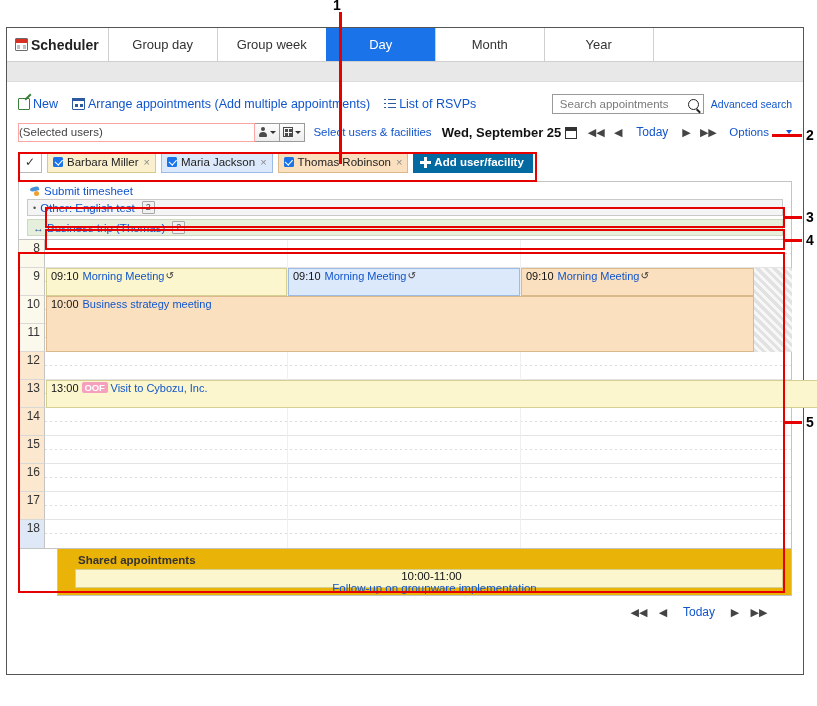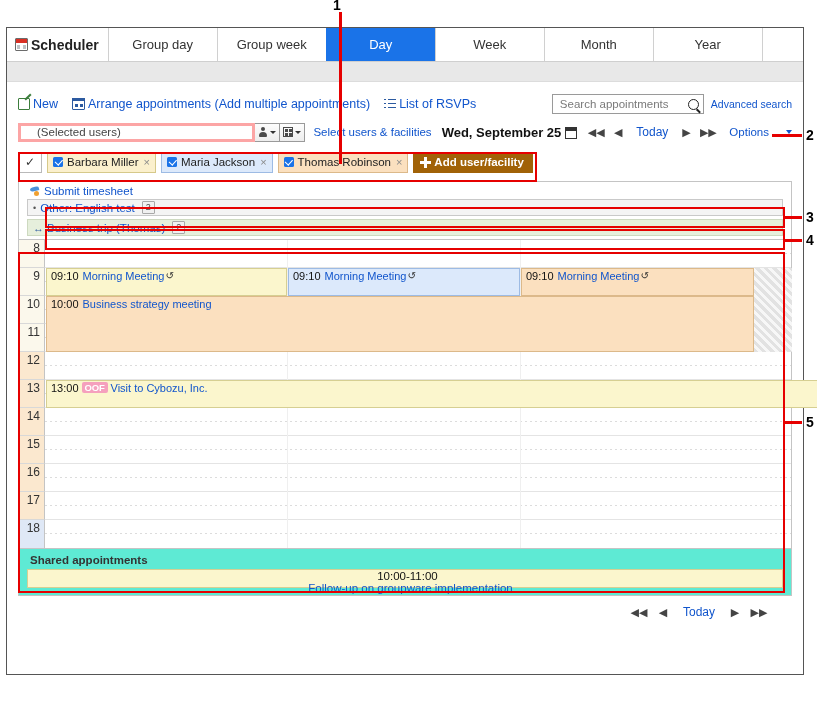--- a/index.html
+++ b/index.html
@@ -107,22 +107,22 @@
     box-sizing:border-box;position:relative;flex:none;
   }
   .ico-search::after{
     content:"";position:absolute;right:-3px;bottom:-3px;width:5px;height:1.8px;
     background:#222;transform:rotate(45deg);
   }
   #adv-search{color:#1155cc;font-size:10.5px;white-space:nowrap;cursor:pointer;}
   
   #users-bar{display:flex;align-items:center;height:24px;margin-top:3px;}
   #sel-users{
-    width:249px;height:19px;border:3px solid #fca5a5;background:#fff;
-    display:flex;align-items:center;padding-left:16px;box-sizing:border-box;
+    width:249px;height:19px;border:1px solid #fca5a5;background:#fff;
+    display:flex;align-items:center;padding-left:0;box-sizing:border-box;
     font-size:11.5px;color:#444;
   }
   .drop-btn{
     height:19px;min-width:25px;border:1px solid #9a9a9a;border-left:none;
     background:linear-gradient(#fdfdfd,#ededed);
     display:flex;align-items:center;justify-content:center;gap:2px;
     box-sizing:border-box;cursor:pointer;
   }
   .ico-person{
     width:9px;height:10px;position:relative;
@@ -185,21 +185,21 @@
   .chip .cb{
     width:10px;height:10px;background:#1a73e8;border-radius:1.5px;
     display:flex;align-items:center;justify-content:center;flex:none;
   }
   .chip .cb::after{
     content:"";width:4px;height:6px;border:solid #fff;border-width:0 1.6px 1.6px 0;
     transform:rotate(42deg) translate(-0.5px,-1px);
   }
   .chip .x{color:#8a8a8a;font-size:11px;margin-left:1px;}
   #add-user{
-    height:21px;background:#a16207;color:#fff;font-size:11.5px;font-weight:bold;
+    height:21px;background:#0369a1;color:#fff;font-size:11.5px;font-weight:bold;
     display:flex;align-items:center;gap:3px;padding:0 9px 0 7px;box-sizing:border-box;
     white-space:nowrap;cursor:pointer;
   }
   .plus{
     width:11px;height:11px;position:relative;flex:none;
   }
   .plus::before,.plus::after{
     content:"";position:absolute;background:#fff;
   }
   .plus::before{left:0;top:4px;width:11px;height:3px;}
@@ -279,21 +279,21 @@
     font-weight:bold;padding:0 3px;border-radius:2px;margin:0 3px;
     line-height:11px;vertical-align:1px;letter-spacing:-0.2px;
   }
   .hatch{
     position:absolute;box-sizing:border-box;
     background-image:repeating-linear-gradient(45deg,#e2e2e2 0 3px,#f7f7f7 3px 6px);
     pointer-events:auto;
   }
   
   #shared{
-    border:1px solid #c4c4c4;border-top:none;padding:4px 8px 7px 8px;background:#5eead4;
+    border:1px solid #c4c4c4;border-top:none;padding:4px 8px 7px 17px;background:#eab308;margin-left:39px;
   }
   #shared-title{font-size:11.5px;font-weight:bold;color:#333;margin:1px 0 3px 3px;}
   #shared-ev{
     border:1px solid #d6cf92;background:#fbf6cd;height:19px;
     display:flex;align-items:center;padding-left:5px;font-size:11.5px;box-sizing:border-box;flex-direction:column;
   }
   #shared-ev .t{color:#111;}
   #shared-ev .n{color:#1155cc;margin-left:6px;}
   
   #bottom-nav{display:flex;align-items:center;justify-content:flex-end;
@@ -309,21 +309,20 @@
 <div id="app-window">
 
   <div id="tabbar">
     <div id="app-title">
       <span class="cal-icon"></span>
       <span>Scheduler</span>
     </div>
     <div class="tab">Group day</div>
     <div class="tab">Group week</div>
     <div class="tab active">Day</div>
-    <div class="tab">Week</div>
     <div class="tab">Month</div>
     <div class="tab">Year</div>
   </div>
 
   <div id="grey-band"></div>
 
   <div id="content">
 
     <div id="action-row">
       <span class="act-link">

